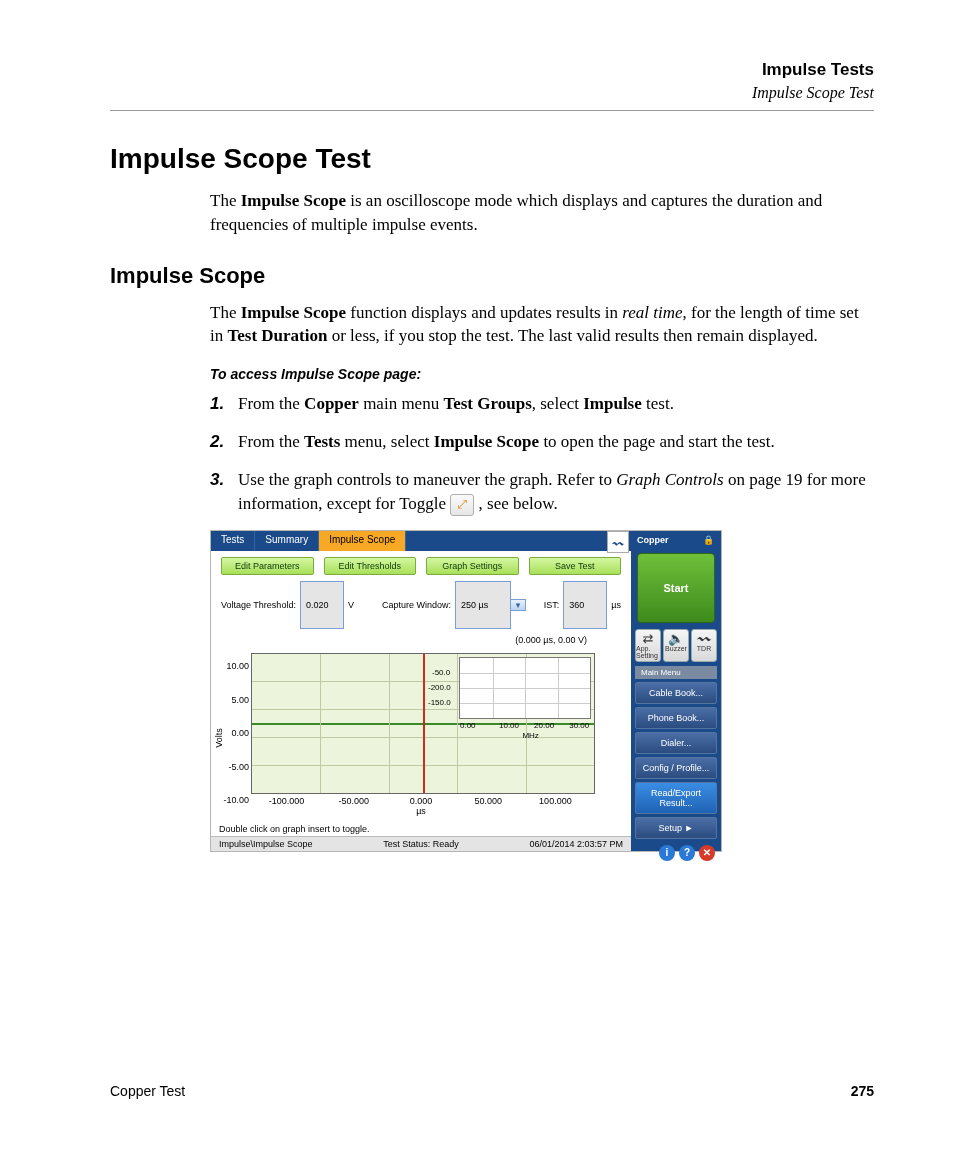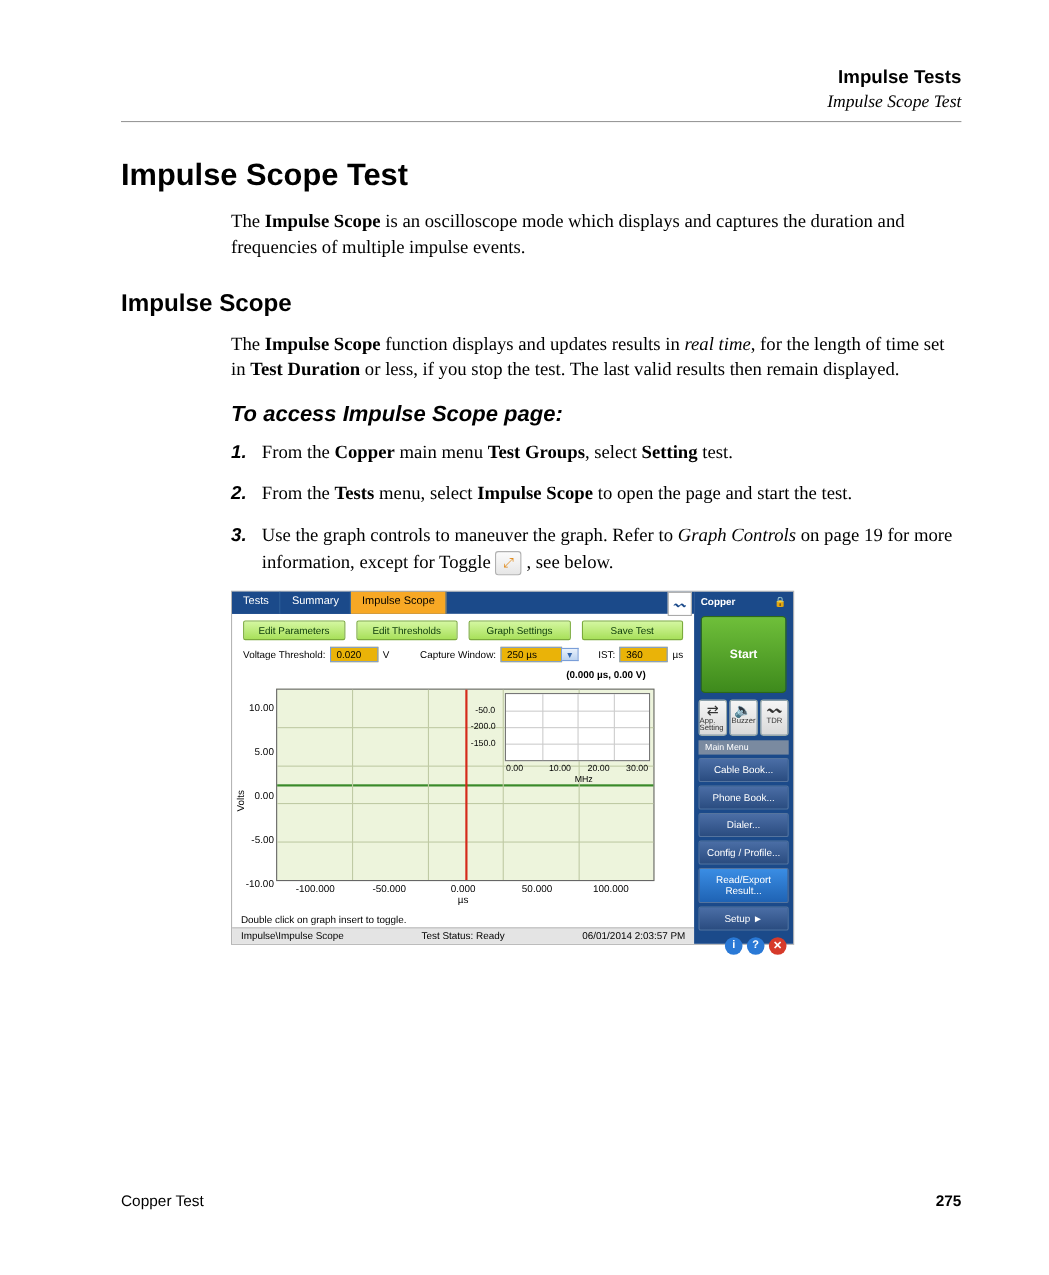--- a/index.html
+++ b/index.html
@@ -33,21 +33,21 @@
     font-weight: bold;
     margin-left: -100px;
   }
   h1 { font-size: 28px; margin-top: 0; margin-bottom: 14px; }
   h2 { font-size: 22px; margin-top: 26px; margin-bottom: 12px; }
   p { font-size: 17px; line-height: 1.4; margin: 12px 0; }
   .task-title {
     font-family: Verdana, Arial, sans-serif;
     font-weight: bold;
     font-style: italic;
-    font-size: 20px;
+    font-size: 14px;
     margin: 18px 0 10px;
   }
   ol { list-style: none; padding-left: 0; margin: 0; }
   ol li {
     display: flex;
     font-size: 17px;
     line-height: 1.4;
     margin-bottom: 14px;
   }
   .num {
@@ -93,24 +93,24 @@
     background: #fff; border: 1px solid #aaa; color: #1b4a8a; font-size: 11px;
   }
   .btnrow { display: flex; gap: 10px; padding: 6px 10px 4px; }
   .gbtn {
     flex: 1; text-align: center; padding: 3px 4px;
     background: linear-gradient(#d4f7a1,#a8e05a);
     border: 1px solid #7bab3c; border-radius: 2px;
     font-size: 9px; color: #0b3a0b;
   }
   .params { display: flex; align-items: center; gap: 4px; padding: 2px 10px 6px; }
-  .field { border: 1px solid #7a9ed8; background: #eab308; padding: 1px 5px; min-width: 32px; }
+  .field { border: 1px solid #7a9ed8; background: #e5e5e5; padding: 18px 5px; min-width: 32px; }
   .dd { display: inline-flex; align-items: center; }
   .dd-arrow { width: 14px; text-align: center; background: linear-gradient(#e9f1fb,#bcd3f0); border: 1px solid #7a9ed8; border-left: none; color: #3464a9; }
-  .cr { margin-left: auto; font-weight: bold; padding-right: 8px; }
+  .cr { margin-left: auto; font-weight: normal; padding-right: 8px; }
   .graph-wrap { position: relative; flex: 1; padding: 2px 30px 4px 10px; }
   .ylabel { position: absolute; left: -2px; top: 50%; transform: rotate(-90deg); transform-origin: center; font-size: 9px; }
   .grid {
     position: absolute; left: 40px; right: 36px; top: 8px; bottom: 28px;
     background: #edf4dc; border: 1px solid #666;
   }
   .gh, .gv { position: absolute; background: #bfcaa4; }
   .gh { left: 0; right: 0; height: 1px; }
   .gv { top: 0; bottom: 0; width: 1px; }
   .mid-h { background: #3a8a2a; height: 2px; }
@@ -196,21 +196,21 @@
     <p>The <b>Impulse Scope</b> is an oscilloscope mode which displays and captures the duration and frequencies of multiple impulse events.</p>
 
     <h2>Impulse Scope</h2>
     <p>The <b>Impulse Scope</b> function displays and updates results in <i>real time</i>, for the length of time set in <b>Test Duration</b> or less, if you stop the test. The last valid results then remain displayed.</p>
 
     <div class="task-title">To access Impulse Scope page:</div>
 
     <ol>
       <li>
         <span class="num">1.</span>
-        <span class="li-body">From the <b>Copper</b> main menu <b>Test Groups</b>, select <b>Setting</b> test.</span>
+        <span class="li-body">From the <b>Copper</b> main menu <b>Test Groups</b>, select <b>Impulse</b> test.</span>
       </li>
       <li>
         <span class="num">2.</span>
         <span class="li-body">From the <b>Tests</b> menu, select <b>Impulse Scope</b> to open the page and start the test.</span>
       </li>
       <li>
         <span class="num">3.</span>
         <span class="li-body">Use the graph controls to maneuver the graph. Refer to <i>Graph Controls</i> on page 19 for more information, except for Toggle <span class="tog-icon">⤢</span> , see below.</span>
       </li>
     </ol>

